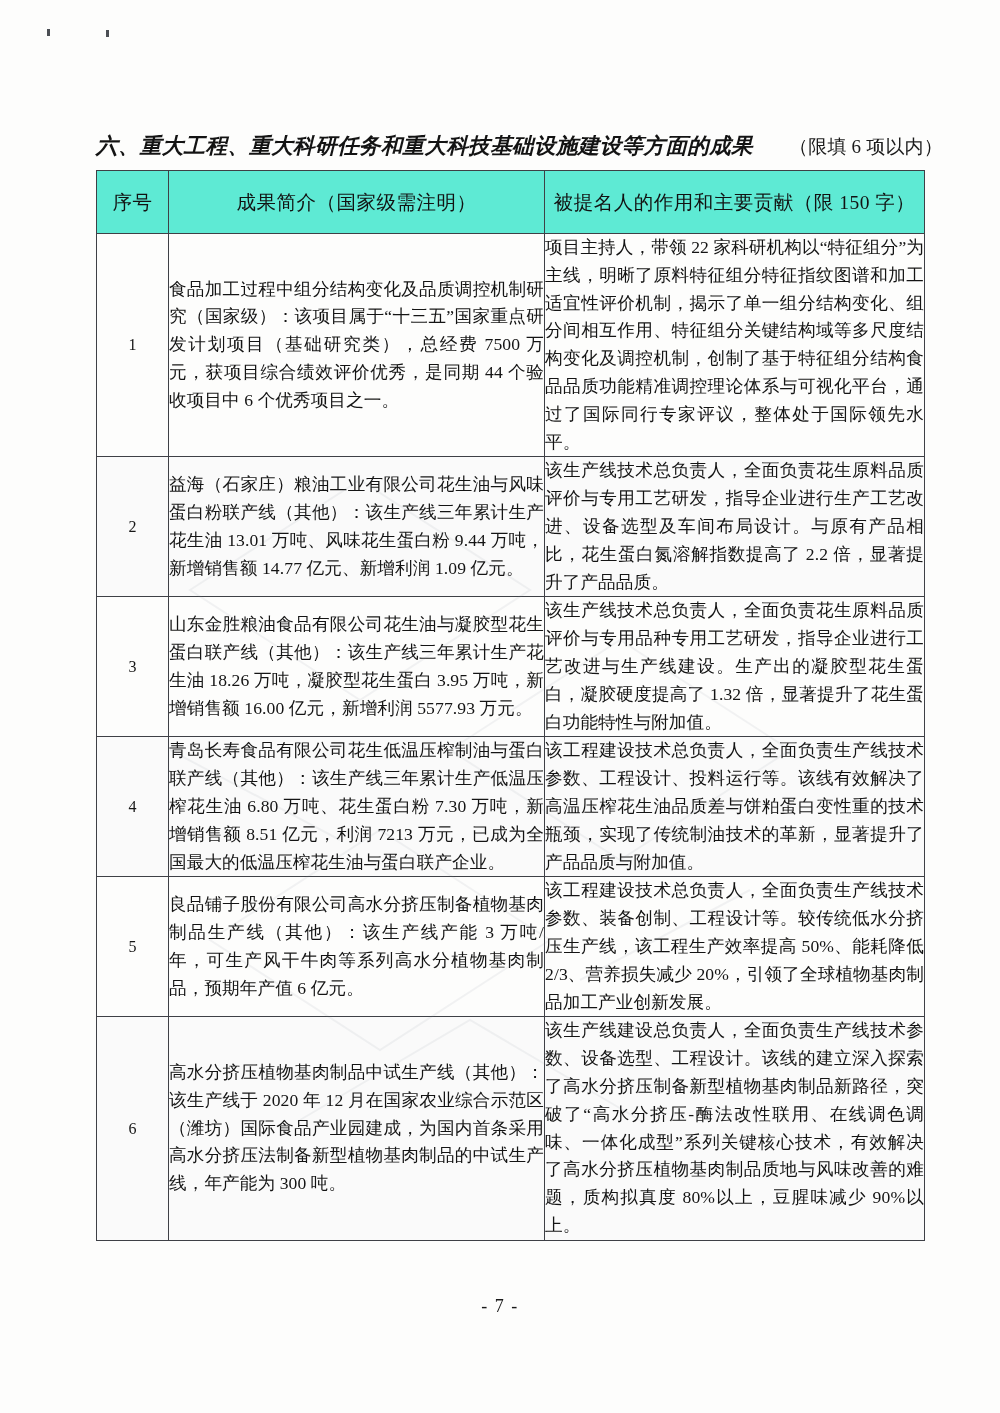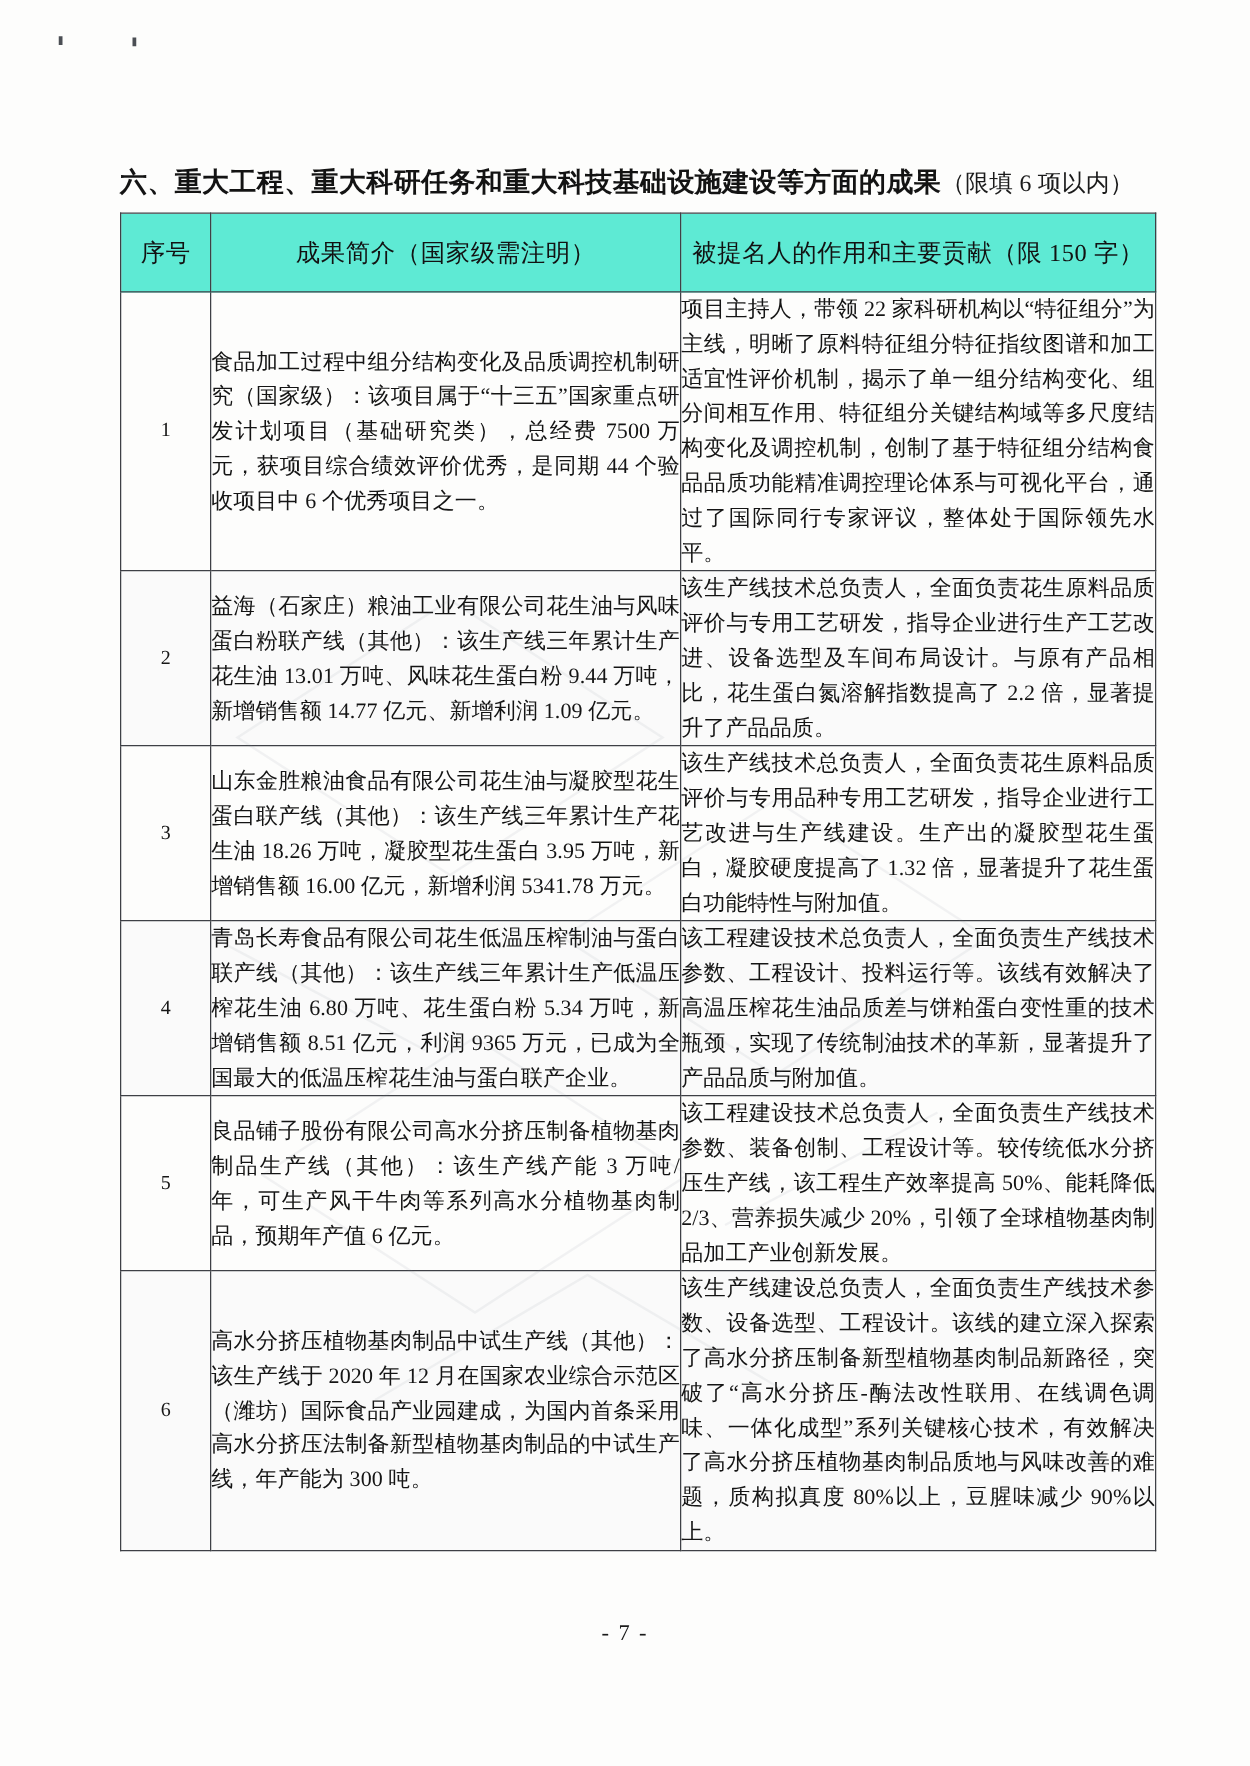--- a/index.html
+++ b/index.html
@@ -40,25 +40,27 @@
     top: 131px;
     width: 828px;
     white-space: nowrap;
   }
   .section-heading .heading-main {
     font-family: "Liberation Sans", "DejaVu Sans", sans-serif;
     font-weight: bold;
     font-size: 21.5px;
     letter-spacing: .4px;
     color: #131313;
+    font-style: italic;
   }
   .section-heading .heading-note {
     font-size: 19px;
     color: #1a1a1a;
     letter-spacing: .2px;
+    margin-left: 36px;
   }
 
   
   .results-table {
     position: absolute;
     left: 96px;
     top: 170px;
     width: 828px;
     border-collapse: collapse;
     table-layout: fixed;
@@ -165,26 +167,26 @@
         <td class="cell-text">食品加工过程中组分结构变化及品质调控机制研究（国家级）：该项目属于“十三五”国家重点研发计划项目（基础研究类），总经费 7500 万元，获项目综合绩效评价优秀，是同期 44 个验收项目中 6 个优秀项目之一。</td>
         <td class="cell-text">项目主持人，带领 22 家科研机构以“特征组分”为主线，明晰了原料特征组分特征指纹图谱和加工适宜性评价机制，揭示了单一组分结构变化、组分间相互作用、特征组分关键结构域等多尺度结构变化及调控机制，创制了基于特征组分结构食品品质功能精准调控理论体系与可视化平台，通过了国际同行专家评议，整体处于国际领先水平。</td>
       </tr>
       <tr>
         <td class="cell-seq">2</td>
         <td class="cell-text">益海（石家庄）粮油工业有限公司花生油与风味蛋白粉联产线（其他）：该生产线三年累计生产花生油 13.01 万吨、风味花生蛋白粉 9.44 万吨，新增销售额 14.77 亿元、新增利润 1.09 亿元。</td>
         <td class="cell-text">该生产线技术总负责人，全面负责花生原料品质评价与专用工艺研发，指导企业进行生产工艺改进、设备选型及车间布局设计。与原有产品相比，花生蛋白氮溶解指数提高了 2.2 倍，显著提升了产品品质。</td>
       </tr>
       <tr>
         <td class="cell-seq">3</td>
-        <td class="cell-text">山东金胜粮油食品有限公司花生油与凝胶型花生蛋白联产线（其他）：该生产线三年累计生产花生油 18.26 万吨，凝胶型花生蛋白 3.95 万吨，新增销售额 16.00 亿元，新增利润 5341.78 万元。</td>
+        <td class="cell-text">山东金胜粮油食品有限公司花生油与凝胶型花生蛋白联产线（其他）：该生产线三年累计生产花生油 18.26 万吨，凝胶型花生蛋白 3.95 万吨，新增销售额 16.00 亿元，新增利润 5577.93 万元。</td>
         <td class="cell-text">该生产线技术总负责人，全面负责花生原料品质评价与专用品种专用工艺研发，指导企业进行工艺改进与生产线建设。生产出的凝胶型花生蛋白，凝胶硬度提高了 1.32 倍，显著提升了花生蛋白功能特性与附加值。</td>
       </tr>
       <tr>
         <td class="cell-seq">4</td>
-        <td class="cell-text">青岛长寿食品有限公司花生低温压榨制油与蛋白联产线（其他）：该生产线三年累计生产低温压榨花生油 6.80 万吨、花生蛋白粉 5.34 万吨，新增销售额 8.51 亿元，利润 9365 万元，已成为全国最大的低温压榨花生油与蛋白联产企业。</td>
+        <td class="cell-text">青岛长寿食品有限公司花生低温压榨制油与蛋白联产线（其他）：该生产线三年累计生产低温压榨花生油 6.80 万吨、花生蛋白粉 7.30 万吨，新增销售额 8.51 亿元，利润 7213 万元，已成为全国最大的低温压榨花生油与蛋白联产企业。</td>
         <td class="cell-text">该工程建设技术总负责人，全面负责生产线技术参数、工程设计、投料运行等。该线有效解决了高温压榨花生油品质差与饼粕蛋白变性重的技术瓶颈，实现了传统制油技术的革新，显著提升了产品品质与附加值。</td>
       </tr>
       <tr>
         <td class="cell-seq">5</td>
         <td class="cell-text">良品铺子股份有限公司高水分挤压制备植物基肉制品生产线（其他）：该生产线产能 3 万吨/年，可生产风干牛肉等系列高水分植物基肉制品，预期年产值 6 亿元。</td>
         <td class="cell-text">该工程建设技术总负责人，全面负责生产线技术参数、装备创制、工程设计等。较传统低水分挤压生产线，该工程生产效率提高 50%、能耗降低 2/3、营养损失减少 20%，引领了全球植物基肉制品加工产业创新发展。</td>
       </tr>
       <tr>
         <td class="cell-seq">6</td>
         <td class="cell-text">高水分挤压植物基肉制品中试生产线（其他）：该生产线于 2020 年 12 月在国家农业综合示范区（潍坊）国际食品产业园建成，为国内首条采用高水分挤压法制备新型植物基肉制品的中试生产线，年产能为 300 吨。</td>

